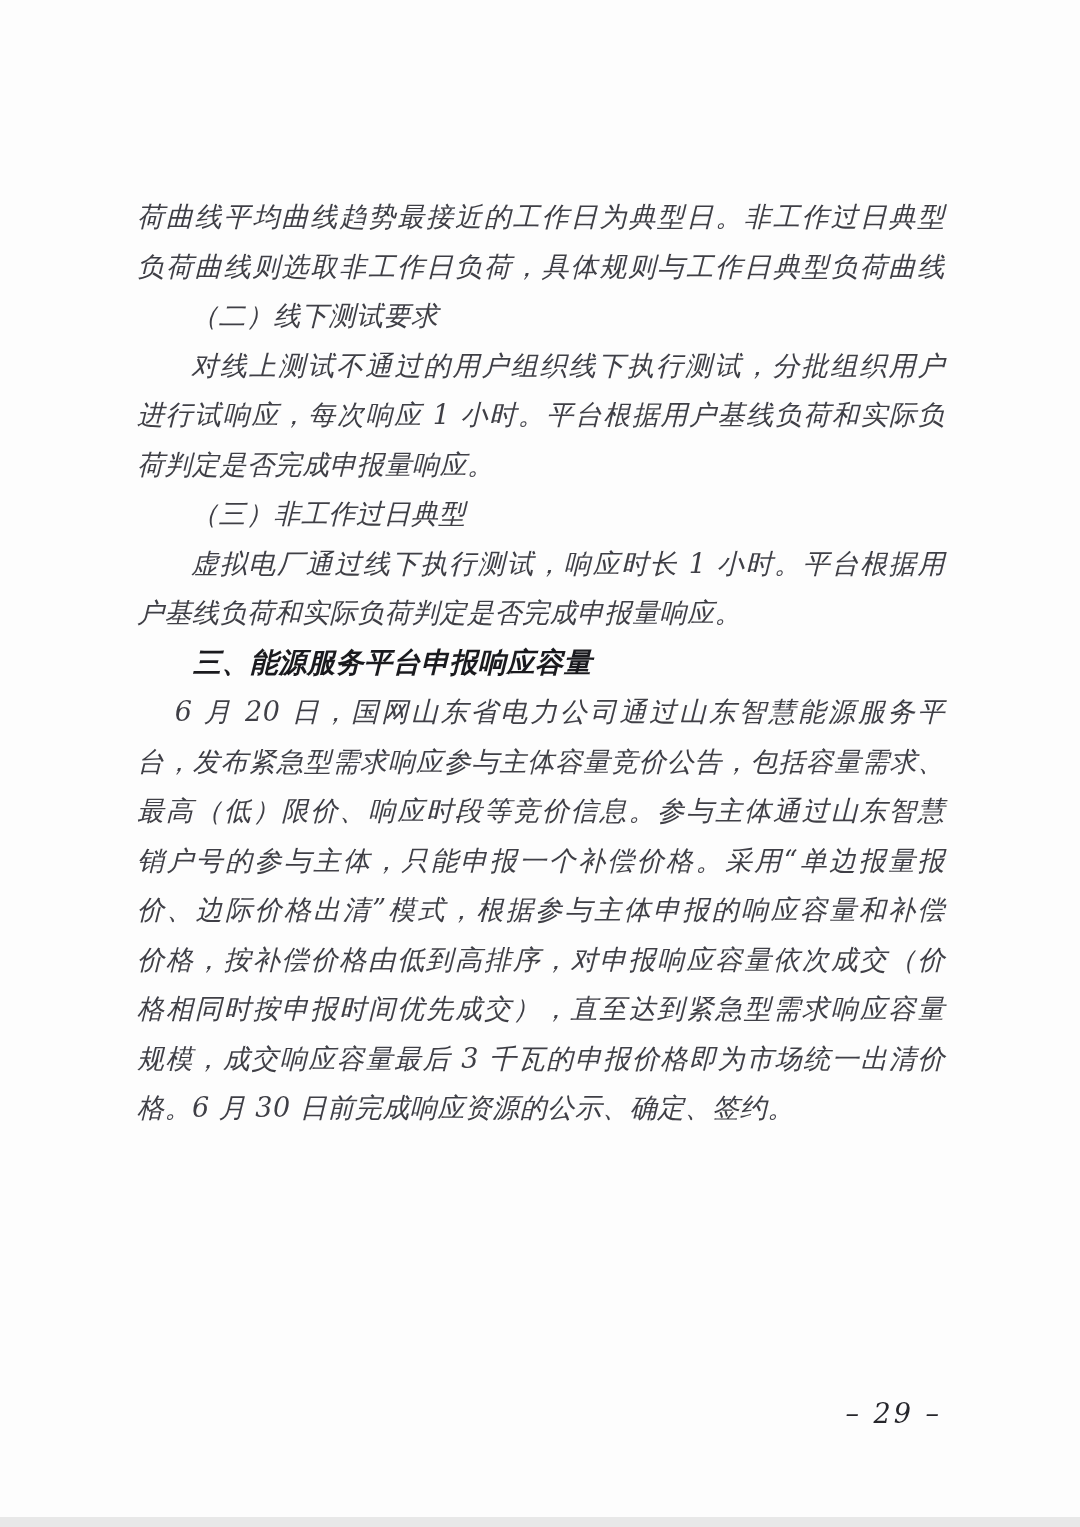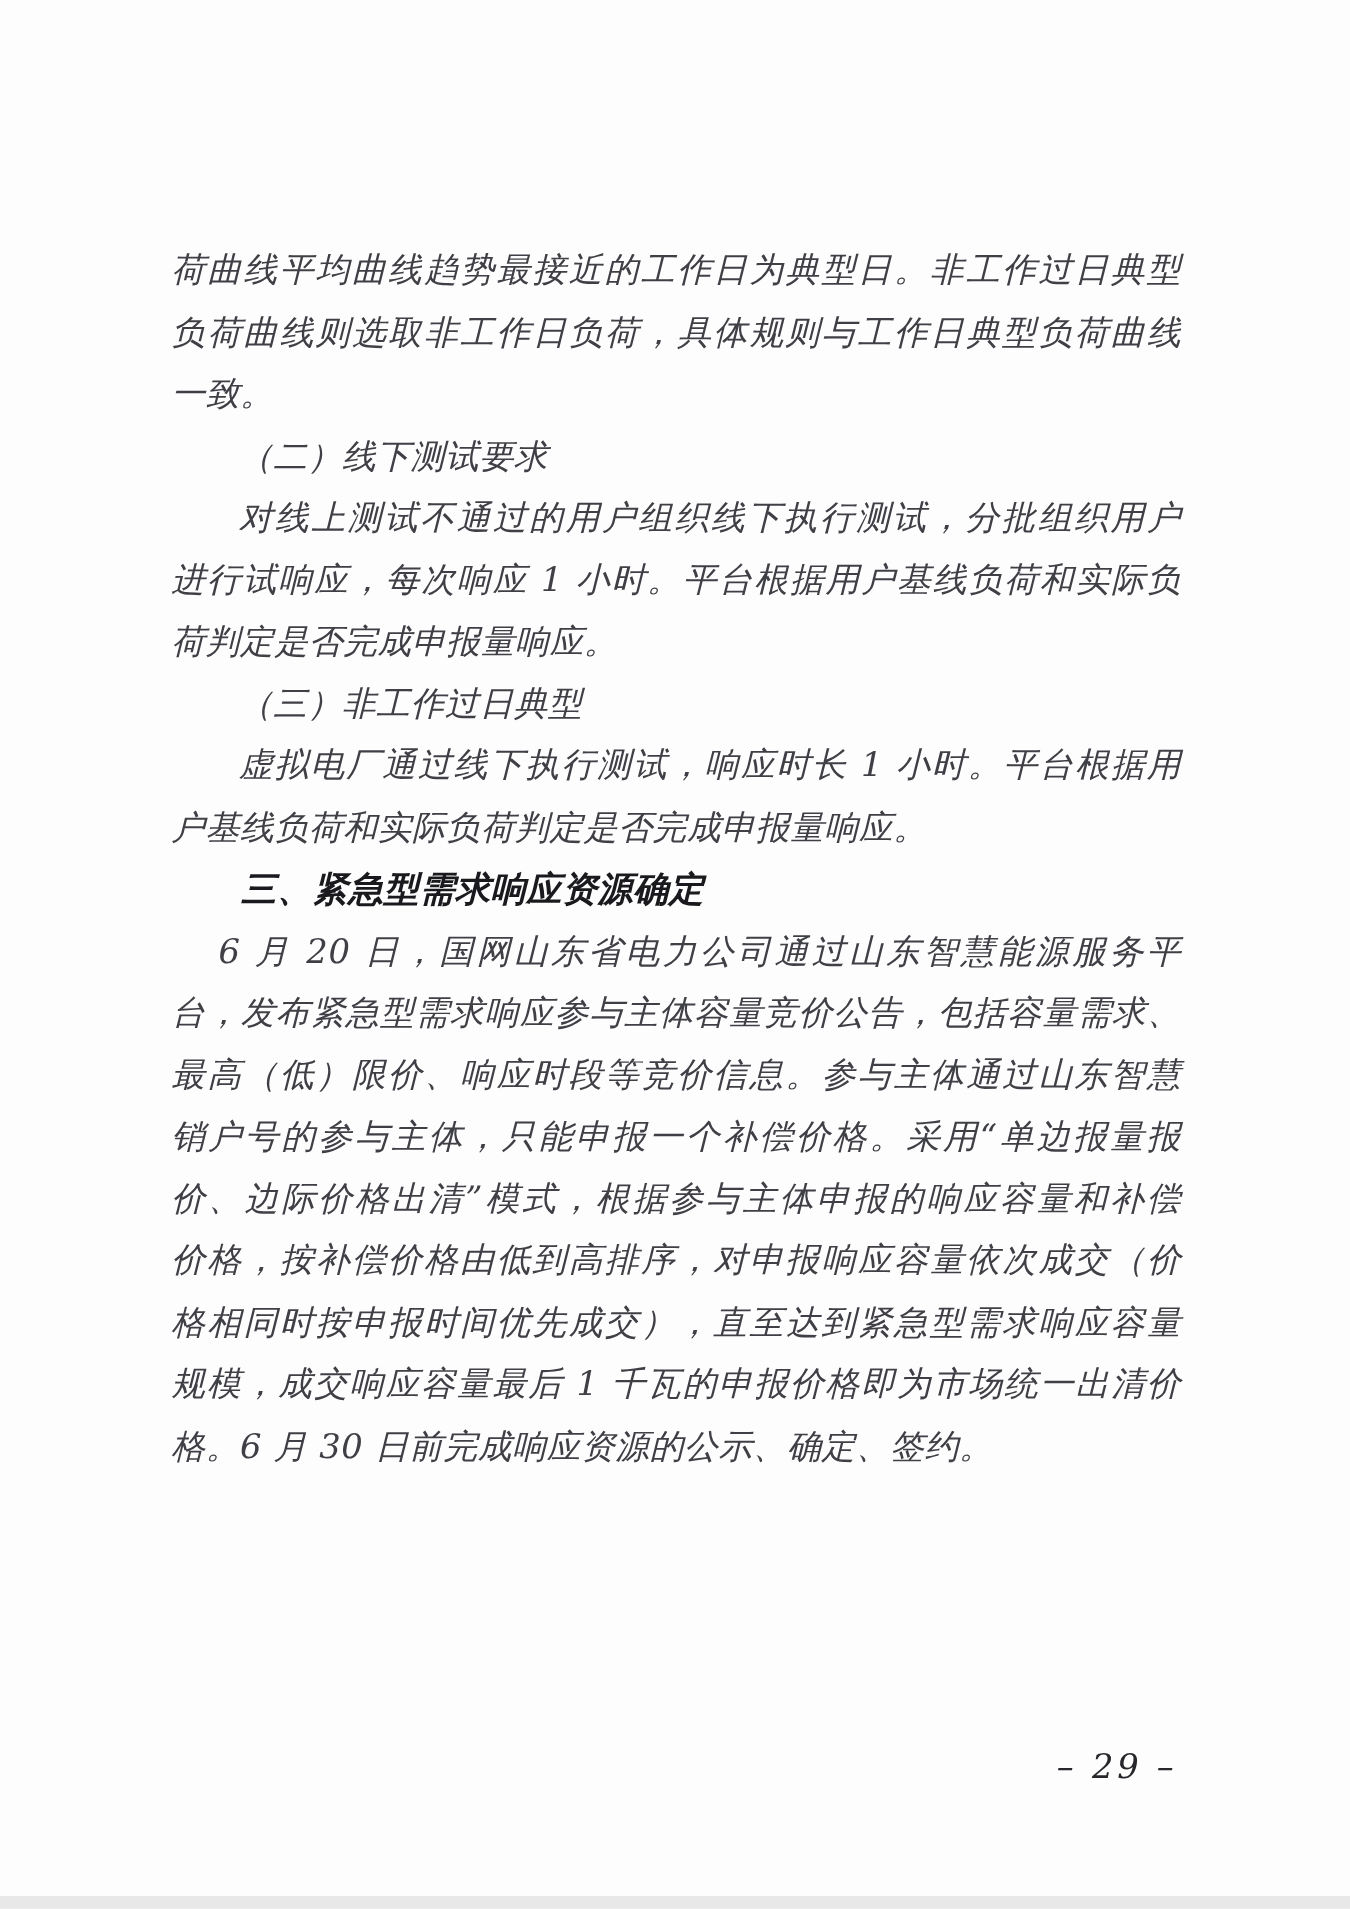--- a/index.html
+++ b/index.html
@@ -56,33 +56,32 @@
     font-family: "DejaVu Serif", "Liberation Serif", serif;
   }
 </style>
 </head>
 <body>
 
 <div class="page">
   <main class="doc">
       <div class="line body fill">荷曲线平均曲线趋势最接近的工作日为典型日。非工作过日典型</div>
       <div class="line body fill">负荷曲线则选取非工作日负荷，具体规则与工作日典型负荷曲线</div>
-      <div class="line body">一致。</div>
       <div class="line subhead" style="text-indent: 2em;">（二）线下测试要求</div>
       <div class="line body fill" style="text-indent: 2em;">对线上测试不通过的用户组织线下执行测试，分批组织用户</div>
       <div class="line body fill">进行试响应，每次响应 1 小时。平台根据用户基线负荷和实际负</div>
       <div class="line body">荷判定是否完成申报量响应。</div>
       <div class="line subhead" style="text-indent: 2em;">（三）非工作过日典型</div>
       <div class="line body fill" style="text-indent: 2em;">虚拟电厂通过线下执行测试，响应时长 1 小时。平台根据用</div>
       <div class="line body">户基线负荷和实际负荷判定是否完成申报量响应。</div>
-      <div class="line heading" style="text-indent: 2em;">三、紧急型需求响应资源确定</div>
+      <div class="line heading" style="text-indent: 2em;">三、能源服务平台申报响应容量</div>
       <div class="line body fill" style="text-indent: 1.4em;">6 月 20 日，国网山东省电力公司通过山东智慧能源服务平</div>
       <div class="line body fill">台，发布紧急型需求响应参与主体容量竞价公告，包括容量需求、</div>
       <div class="line body fill">最高（低）限价、响应时段等竞价信息。参与主体通过山东智慧</div>
       <div class="line body fill">销户号的参与主体，只能申报一个补偿价格。采用“单边报量报</div>
       <div class="line body fill">价、边际价格出清”模式，根据参与主体申报的响应容量和补偿</div>
       <div class="line body fill">价格，按补偿价格由低到高排序，对申报响应容量依次成交（价</div>
       <div class="line body fill">格相同时按申报时间优先成交），直至达到紧急型需求响应容量</div>
-      <div class="line body fill">规模，成交响应容量最后 1 千瓦的申报价格即为市场统一出清价</div>
+      <div class="line body fill">规模，成交响应容量最后 3 千瓦的申报价格即为市场统一出清价</div>
       <div class="line body">格。6 月 30 日前完成响应资源的公示、确定、签约。</div>
     </main>
   <div class="footer-page-number">– 29 –</div>
 </div>
 
 </body></html>

